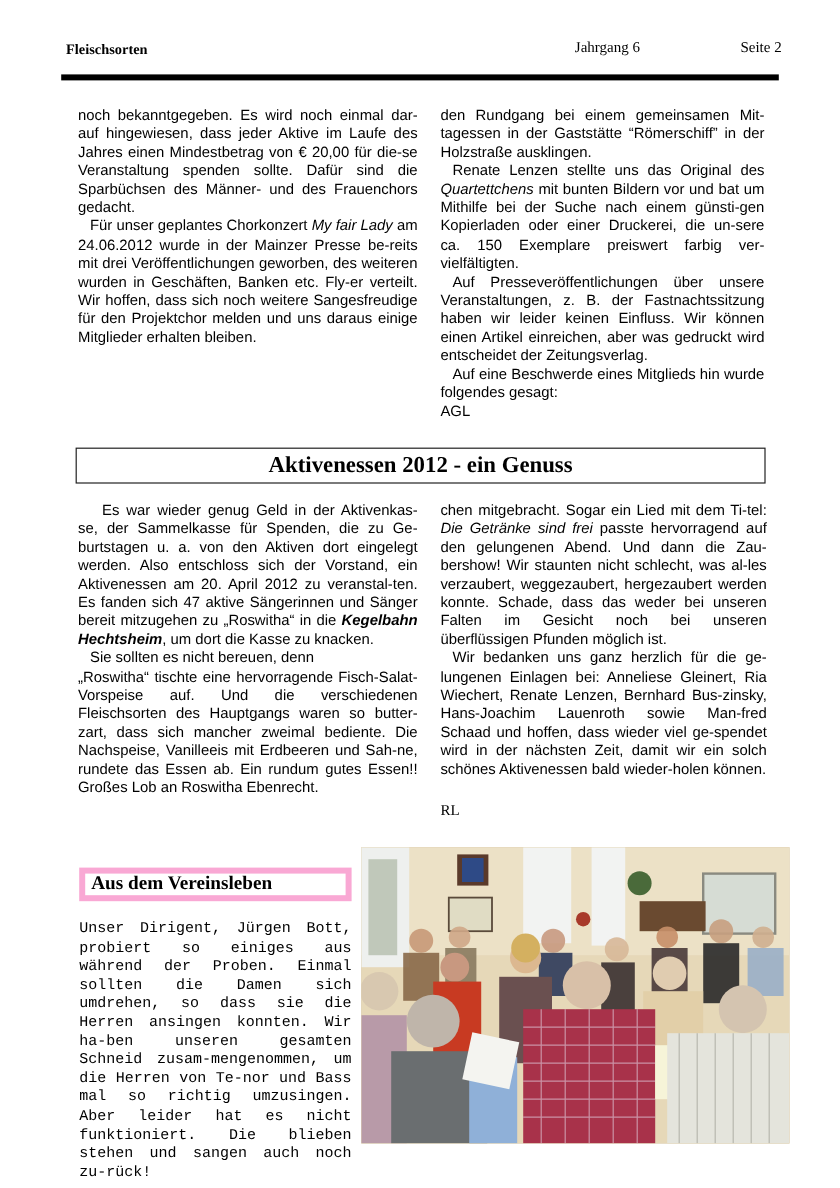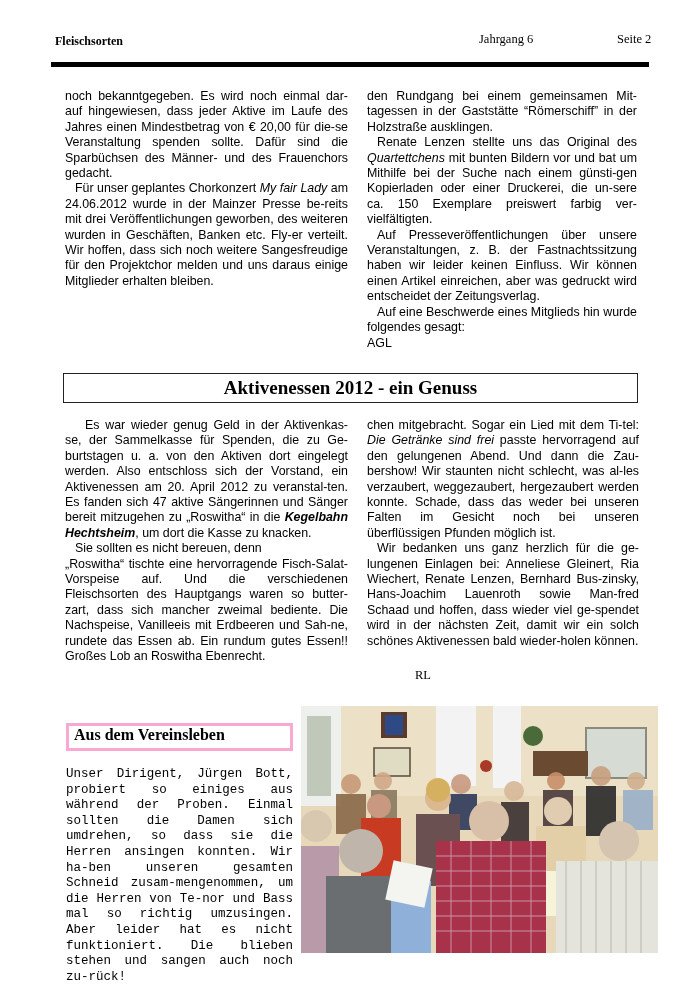--- a/index.html
+++ b/index.html
@@ -11,25 +11,25 @@
 
   .col { position:absolute; font-family:"Liberation Sans", sans-serif; font-size:12.4px; line-height:15.4px; text-align:justify; hyphens:manual; }
   .col p { margin:0; }
   .col p.ind { text-indent:10px; }
   .col p.ind2 { text-indent:20px; }
   .col1 { left:65px; top:89px; width:283px; }
   .col2 { left:367px; top:89px; width:270px; }
   .col3 { left:65px; top:418px; width:283px; }
   .col4 { left:367px; top:418px; width:272px; }
 
-  .sig { font-family:"Liberation Serif", serif; font-size:12.5px;margin-left:48px; }
+  .sig { font-family:"Liberation Serif", serif; font-size:12.5px; }
 
   .title-box { position:absolute; left:63px; top:373px; width:575px; height:30px; border:1.5px solid #222; box-sizing:border-box; display:flex; align-items:center; justify-content:center; font-family:"Liberation Serif", serif; font-weight:bold; font-size:19px; }
 
-  .box2 { position:absolute; left:66px; top:723px; width:227px; height:28px; border:3px solid #f9a8d4; box-sizing:border-box; display:flex; align-items:flex-start; padding-left:5px; font-family:"Liberation Serif", serif; font-weight:bold; font-size:16px; }
+  .box2 { position:absolute; left:66px; top:723px; width:227px; height:28px; border:5px solid #f9a8d4; box-sizing:border-box; display:flex; align-items:flex-end; padding-left:5px; font-family:"Liberation Serif", serif; font-weight:bold; font-size:16px; }
   .col5 { position:absolute; left:66px; top:767px; width:227px; font-family:Liberation Mono, monospace; font-size:12.5px; line-height:15.6px; text-align:justify; }
   .col5 p { margin:0; }
 
   .photo { position:absolute; left:301px; top:706px; width:357px; height:247px; overflow:hidden; background:#d9c9a8; }
   .photo svg { display:block; }
 </style>
 </head>
 <body>
 
 <div class="hdr-left">Fleischsorten</div>

